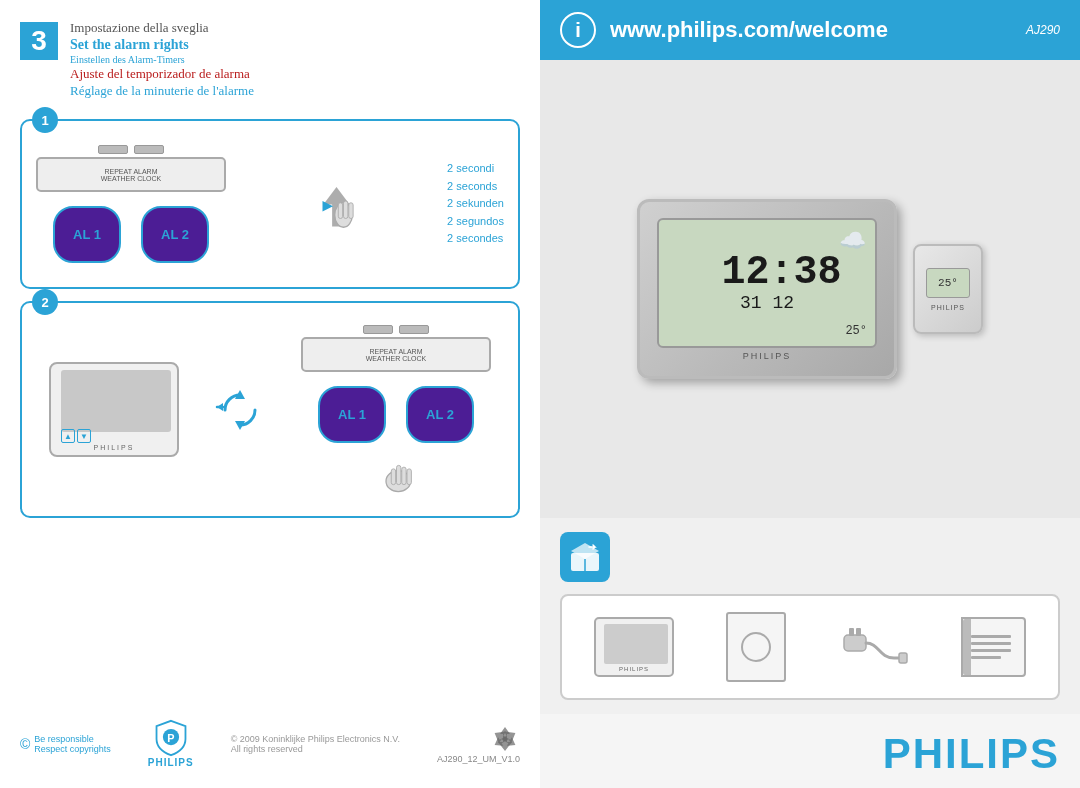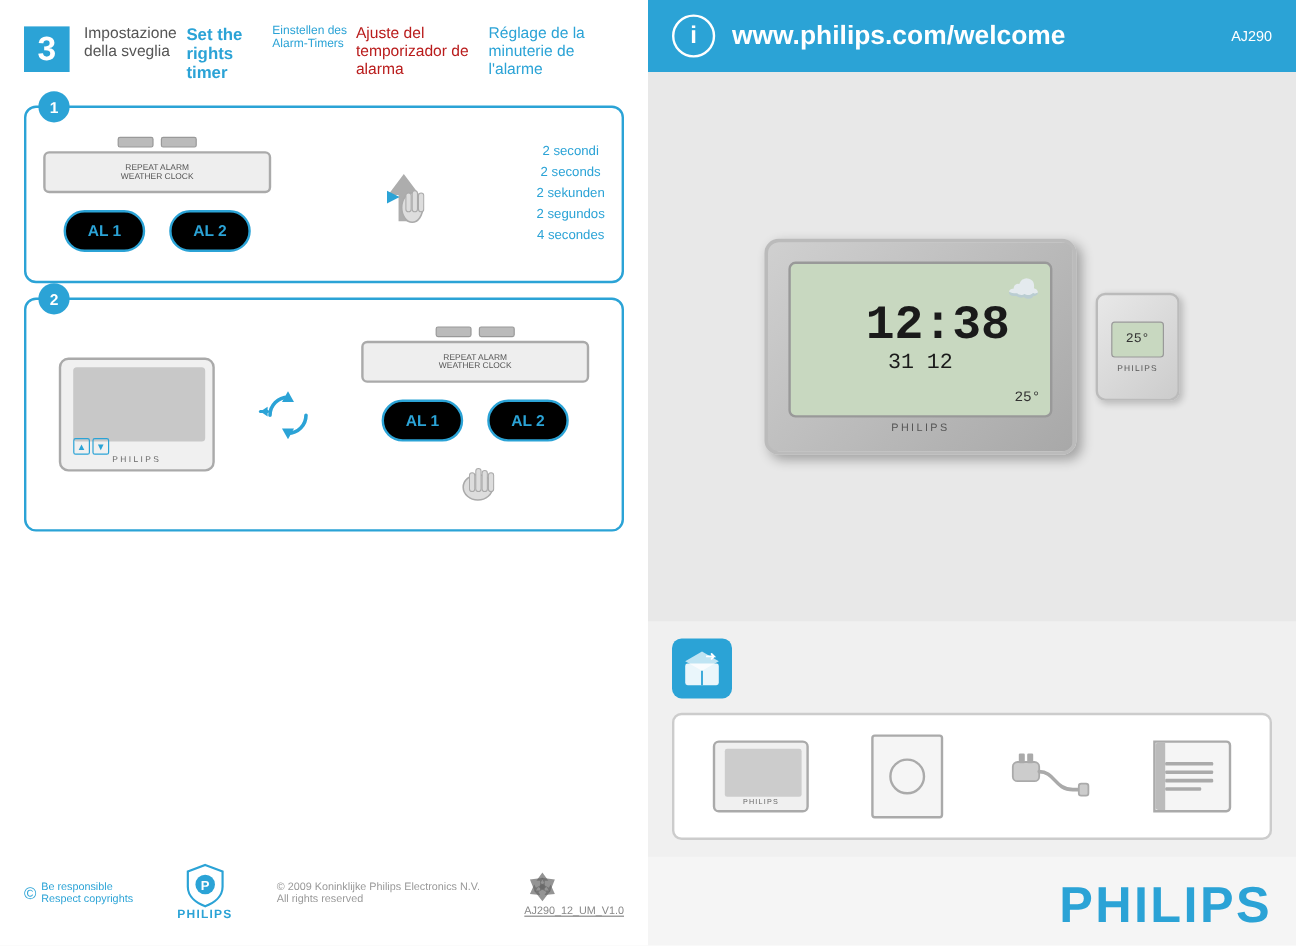--- a/index.html
+++ b/index.html
@@ -37,22 +37,23 @@
       width: 38px;
       height: 38px;
       display: flex;
       align-items: center;
       justify-content: center;
       flex-shrink: 0;
       margin-top: 2px;
     }
     .step-languages {
       display: flex;
-      flex-direction: row;
+      flex-direction: column;
       gap: 1px;
+      font-family: Liberation Serif, serif;
     }
     .step-lang-it {
       font-size: 13px;
       color: #555;
     }
     .step-lang-en {
       font-size: 14px;
       color: #2ba3d6;
       font-weight: bold;
     }
@@ -118,30 +119,30 @@
       text-align: center;
     }
     .al-buttons {
       display: flex;
       gap: 20px;
       margin-top: 8px;
     }
     .al-btn {
       border: 2px solid #2ba3d6;
       border-radius: 20px;
-      padding: 8px 18px;
+      padding: 19px 18px;
       font-size: 13px;
       color: #2ba3d6;
       font-weight: bold;
-      background: #000000;
+      background: #4c1d95;
     }
     .seconds-list {
       font-size: 11px;
       color: #2ba3d6;
-      text-align: center;
+      text-align: left;
       line-height: 1.6;
     }
 
     
     .step2-content {
       display: flex;
       align-items: center;
       justify-content: space-around;
       padding: 8px 0;
       gap: 10px;
@@ -183,22 +184,21 @@
       letter-spacing: 1px;
     }
     .footer-center {
       text-align: left;
       font-size: 9px;
       color: #999;
     }
     .footer-recycle {
       display: flex;
       flex-direction: column;
-      align-items: flex-start;
-      text-decoration: underline;
+      align-items: flex-end;
     }
     .be-responsible {
       display: flex;
       align-items: center;
       gap: 4px;
       font-size: 9px;
       color: #2ba3d6;
     }
 
     
@@ -235,20 +235,21 @@
     .website-text {
       font-size: 22px;
       color: white;
       font-weight: bold;
       text-align: right;
     }
     .model-number {
       margin-left: auto;
       font-size: 12px;
       color: white;
+      font-style: italic;
     }
 
     
     .product-area {
       background: #e8e8e8;
       padding: 20px;
       display: flex;
       gap: 16px;
       align-items: center;
       justify-content: center;
@@ -544,21 +545,21 @@
 <body>
 
 <div class="left-panel">
 
   <div class="step-header">
     <div class="step-number-box">
       <span>3</span>
     </div>
     <div class="step-languages">
       <span class="step-lang-it">Impostazione della sveglia</span>
-      <span class="step-lang-en">Set the rights timer</span>
+      <span class="step-lang-en">Set the alarm rights</span>
       <span class="step-lang-de">Einstellen des Alarm-Timers</span>
       <span class="step-lang-es">Ajuste del temporizador de alarma</span>
       <span class="step-lang-fr">Réglage de la minuterie de l'alarme</span>
     </div>
   </div>
 
   <div class="instruction-box">
     <div class="step-circle">
       <span>1</span>
     </div>
@@ -590,21 +591,21 @@
         <rect x="34" y="28" width="5" height="18" rx="2.5" fill="#ddd" stroke="#aaa" stroke-width="1"></rect>
 
         <polygon points="16,32 4,26 4,38" fill="#2ba3d6"></polygon>
       </svg>
 
       <div class="seconds-list">
         <div>2 secondi</div>
         <div>2 seconds</div>
         <div>2 sekunden</div>
         <div>2 segundos</div>
-        <div>4 secondes</div>
+        <div>2 secondes</div>
       </div>
     </div>
   </div>
 
   <div class="instruction-box">
     <div class="step-circle">
       <span>2</span>
     </div>
     <div class="step2-content">
 

